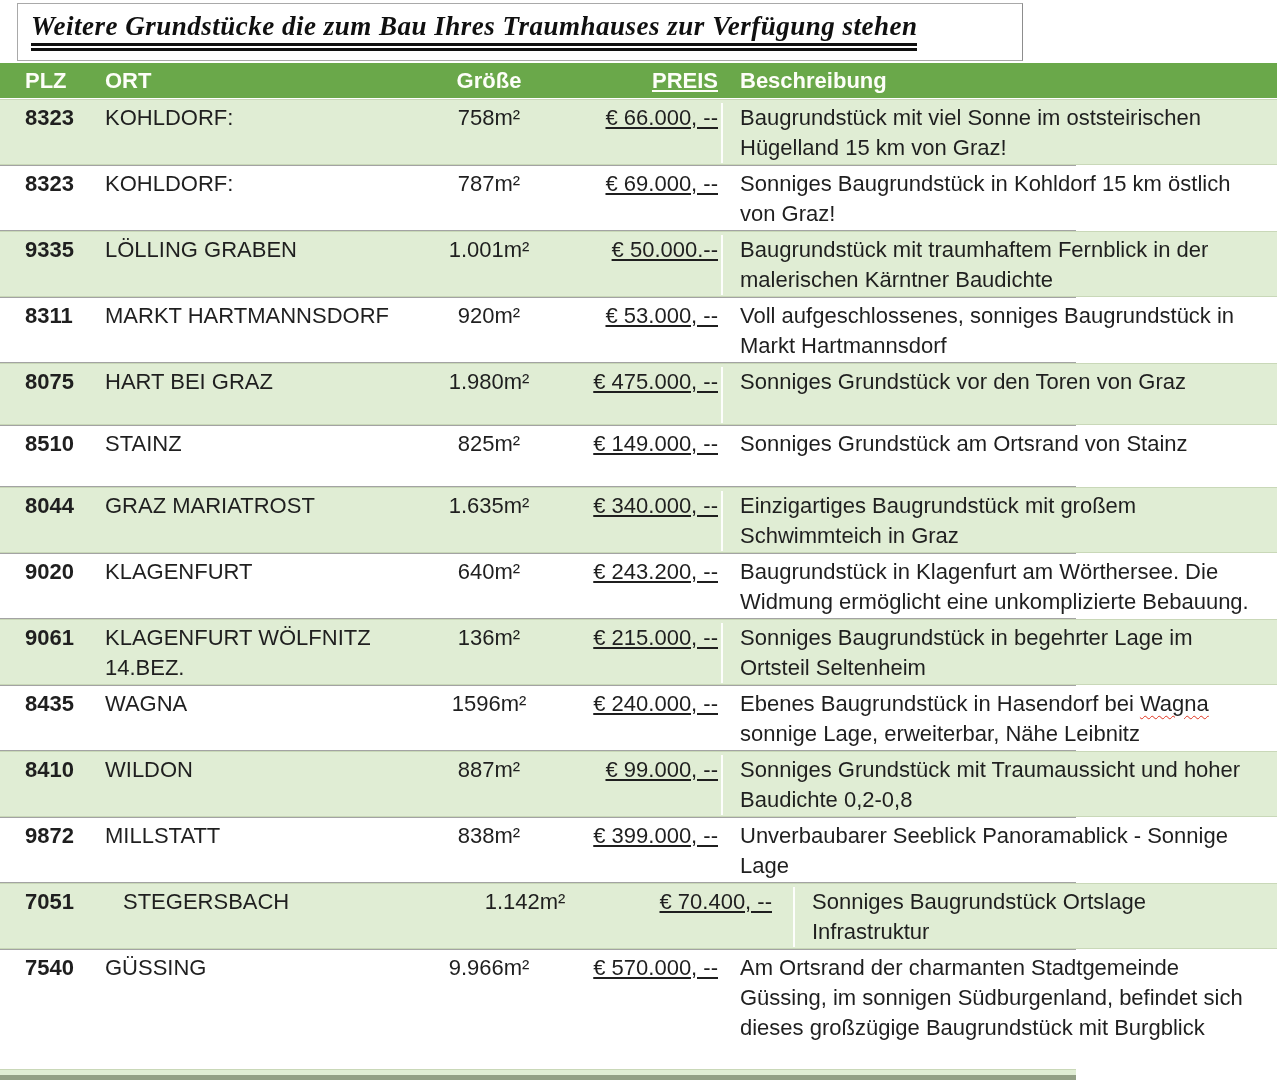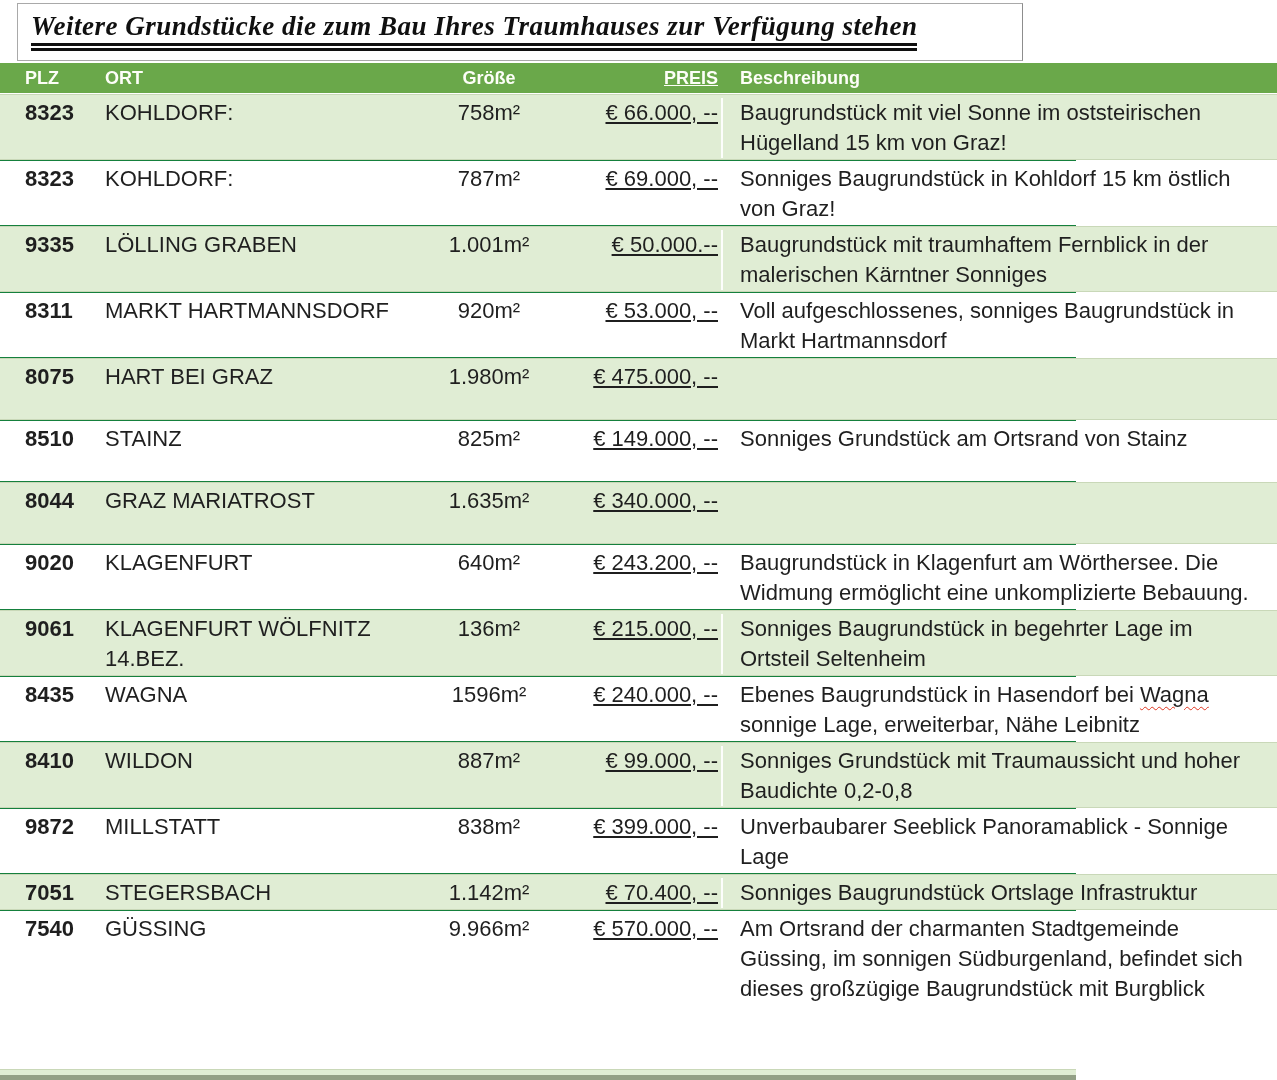--- a/index.html
+++ b/index.html
@@ -39,37 +39,37 @@
   .grid {
     display: grid;
     grid-template-columns: 96px 339px 111px 175px 1fr;
     width: 1277px;
     box-sizing: border-box;
   }
   .header {
     background: var(--header-green, #6aa84a);
     color: #fdfef8;
     font-weight: bold;
-    font-size: 18px;
+    font-size: 22px;
     padding: 5px 0 4px 0;
     margin-bottom: 2px;
   }
-  #rows { display: flex; flex-direction: column; gap: 2px; background: #15803d; }
+  #rows { display: flex; flex-direction: column; gap: 2px; background: #a3a3a3; }
   .row {
     background: #ffffff;
     font-size: 22px;
     line-height: 30px;
     padding: 3px 0 1px 0;
     min-height: 60px;
   }
   .row.shaded {
     background: var(--row-green, #e0edd4);
     box-shadow: 0 -1px 0 #c9d8b8, 0 1px 0 #c9d8b8;
   }
-  .row.compact { min-height: 0; }
+  .row.compact { min-height: 0; gap: 18px; }
 
   .c { box-sizing: border-box; }
   .c.plz   { padding-left: 25px; font-weight: bold; }
   .c.ort   { padding-left: 9px;  padding-right: 12px; }
   .c.size  { text-align: center; padding-right: 3px; }
   .c.price { text-align: right; padding-right: 3px; white-space: nowrap; text-decoration: underline; }
   .c.desc  { padding-left: 17px; padding-right: 12px; border-left: 2px solid rgba(255,255,255,0.92); }
   .header .c.desc { border-left: none; padding-left: 19px; }
 
   .spell {
@@ -114,47 +114,49 @@
         <div class="c ort">KOHLDORF:</div>
         <div class="c size">787m²</div>
         <div class="c price">€ 69.000, --</div>
         <div class="c desc">Sonniges Baugrundstück in Kohldorf 15 km östlich von Graz!</div>
       </div>
       <div class="grid row shaded">
         <div class="c plz">9335</div>
         <div class="c ort">LÖLLING GRABEN</div>
         <div class="c size">1.001m²</div>
         <div class="c price">€ 50.000.--</div>
-        <div class="c desc">Baugrundstück mit traumhaftem Fernblick in der malerischen Kärntner Sonniges</div>
+        <div class="c desc">Baugrundstück mit traumhaftem Fernblick in der malerischen Kärntner Baudichte</div>
       </div>
       <div class="grid row">
         <div class="c plz">8311</div>
         <div class="c ort">MARKT HARTMANNSDORF</div>
         <div class="c size">920m²</div>
         <div class="c price">€ 53.000, --</div>
         <div class="c desc">Voll aufgeschlossenes, sonniges Baugrundstück in Markt Hartmannsdorf</div>
       </div>
       <div class="grid row shaded">
         <div class="c plz">8075</div>
         <div class="c ort">HART BEI GRAZ</div>
         <div class="c size">1.980m²</div>
         <div class="c price">€ 475.000, --</div>
+        <div class="c desc">Sonniges Grundstück vor den Toren von Graz</div>
       </div>
       <div class="grid row">
         <div class="c plz">8510</div>
         <div class="c ort">STAINZ</div>
         <div class="c size">825m²</div>
         <div class="c price">€ 149.000, --</div>
         <div class="c desc">Sonniges Grundstück am Ortsrand von Stainz</div>
       </div>
       <div class="grid row shaded">
         <div class="c plz">8044</div>
         <div class="c ort">GRAZ MARIATROST</div>
         <div class="c size">1.635m²</div>
         <div class="c price">€ 340.000, --</div>
+        <div class="c desc">Einzigartiges Baugrundstück mit großem Schwimmteich in Graz</div>
       </div>
       <div class="grid row">
         <div class="c plz">9020</div>
         <div class="c ort">KLAGENFURT</div>
         <div class="c size">640m²</div>
         <div class="c price">€ 243.200, --</div>
         <div class="c desc">Baugrundstück in Klagenfurt am Wörthersee. Die Widmung ermöglicht eine unkomplizierte Bebauung.</div>
       </div>
       <div class="grid row shaded">
         <div class="c plz">9061</div>

